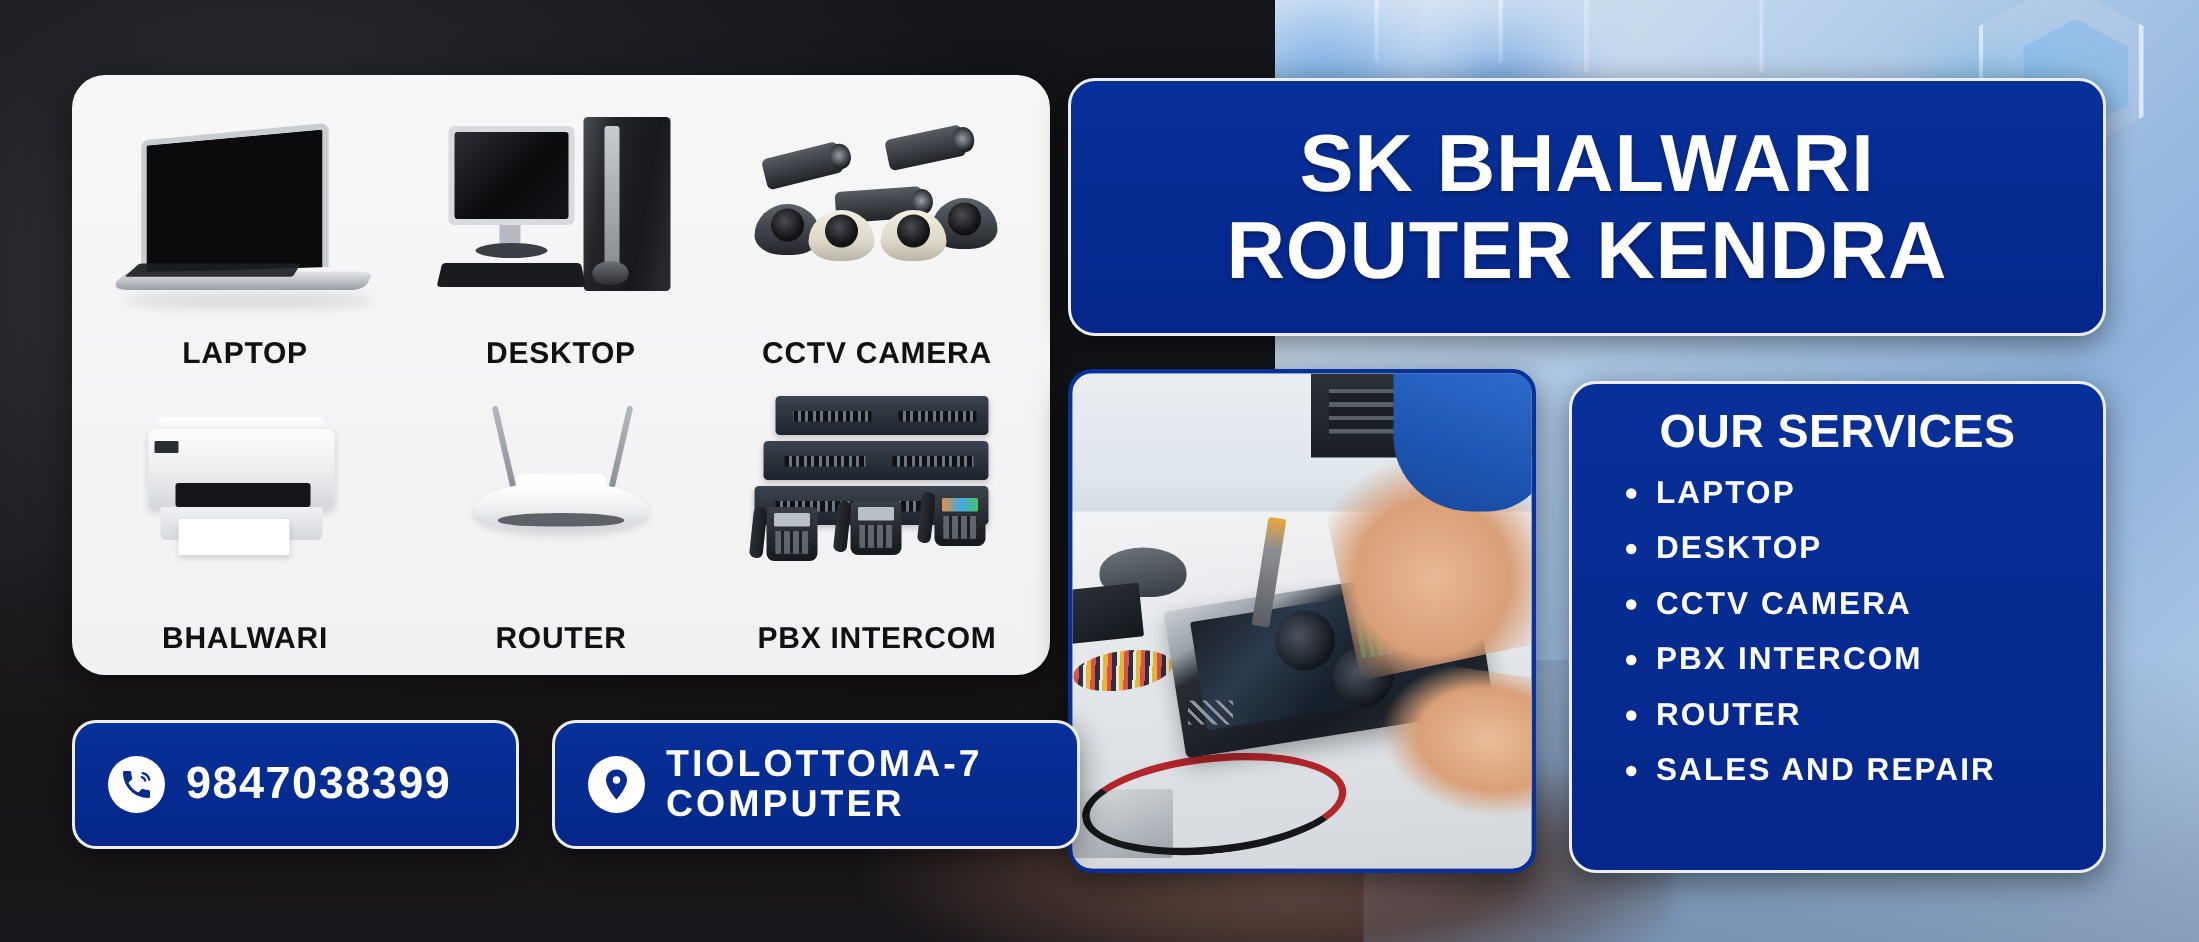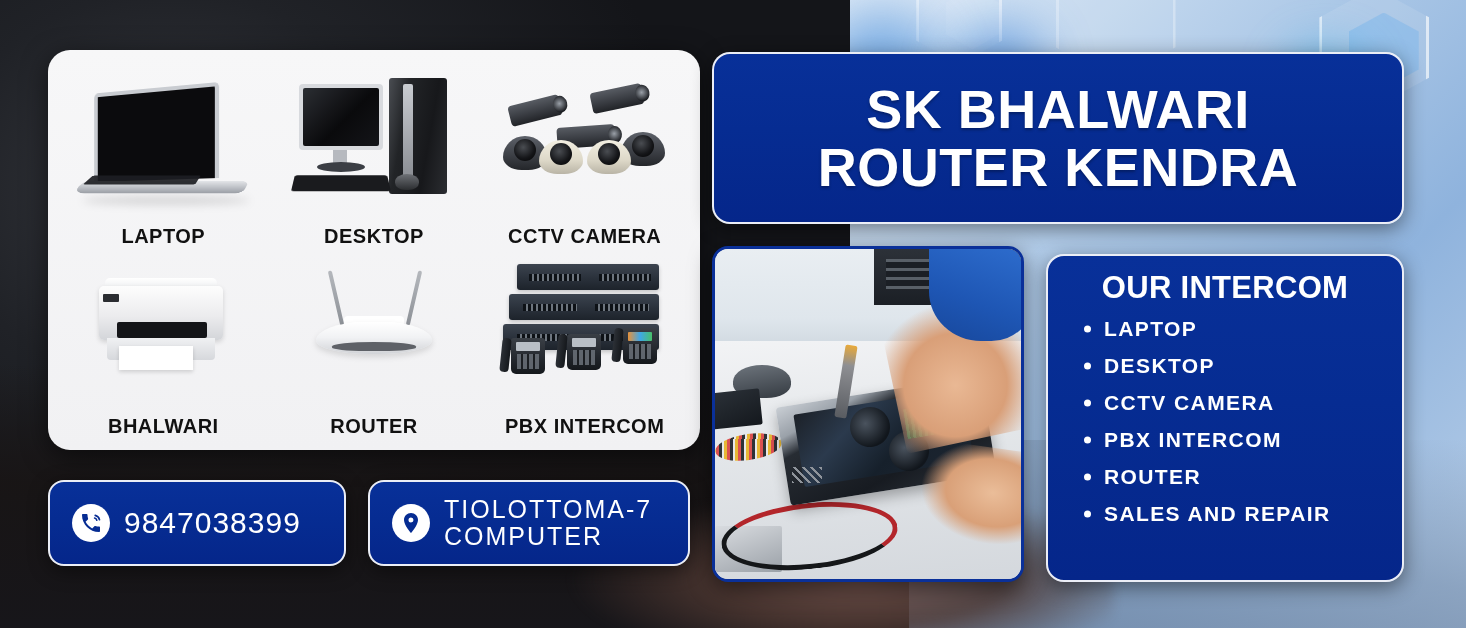--- a/index.html
+++ b/index.html
@@ -206,21 +206,21 @@
   .contact-chip {
     display:flex; align-items:center; gap:14px;
     padding:12px 22px; min-height:86px; border-radius:16px;
   }
   .chip-icon {
     width:38px; height:38px; border-radius:50%; background:#fff;
     display:flex; align-items:center; justify-content:center; flex:0 0 auto;
   }
   .chip-icon svg { width:24px; height:24px; fill:#062c92; }
   .chip-text {
-    color:#fff; font-weight:normal; font-size:30px; letter-spacing:1px; line-height:1.08;
+    color:#fff; font-weight:bold; font-size:30px; letter-spacing:1px; line-height:1.08;
   }
   .chip-text.addr { font-size:25px; letter-spacing:2px; }
 </style>
 </head>
 <body>
 
 <div class="bg">
   <div class="bg-right"></div>
   <div class="hexes">
     <div class="hex" style="left:62.5%;top:-5%;width:86px;height:96px;"></div>
@@ -373,21 +373,21 @@
   <div class="ph ph-fan2"></div>
   <div class="ph ph-pcb"></div>
   <div class="ph ph-screws"></div>
   <div class="ph ph-arm"></div>
   <div class="ph ph-sleeve"></div>
   <div class="ph ph-arm2"></div>
   <div class="ph ph-driver"></div>
 </div>
 
 <div class="panel-blue services-panel">
-  <div class="services-title">OUR INTERCOM</div>
+  <div class="services-title">OUR SERVICES</div>
   <ul class="services-list">
     <li>LAPTOP</li>
     <li>DESKTOP</li>
     <li>CCTV CAMERA</li>
     <li>PBX INTERCOM</li>
     <li>ROUTER</li>
     <li>SALES AND REPAIR</li>
   </ul>
 </div>
 
@@ -397,21 +397,21 @@
     <span class="chip-icon">
       <svg viewBox="0 0 24 24">
           <path d="M6.6 10.8c1.4 2.8 3.8 5.2 6.6 6.6l2.2-2.2c.3-.3.7-.4 1-.2 1.1.4 2.3.6 3.6.6.6 0 1 .4 1 1V20c0 .6-.4 1-1 1C10.6 21 3 13.4 3 4c0-.6.4-1 1-1h3.5c.6 0 1 .4 1 1 0 1.2.2 2.4.6 3.6.1.4 0 .7-.2 1l-2.3 2.2z"></path>
           <path d="M16.2 4.4c2.1.5 3.8 2.2 4.3 4.3" stroke="#062c92" stroke-width="1.6" fill="none" stroke-linecap="round"></path>
           <path d="M15.6 7.1c1 .3 1.9 1.1 2.2 2.2" stroke="#062c92" stroke-width="1.6" fill="none" stroke-linecap="round"></path>
         </svg>
     </span>
     <span class="chip-text">9847038399</span>
   </div>
 
-  <div class="panel-blue contact-chip" style="width:322px;">
+  <div class="panel-blue contact-chip" style="width:352px;">
     <span class="chip-icon">
       <svg viewBox="0 0 24 24">
           <path d="M12 2C8.1 2 5 5.1 5 9c0 5.2 7 13 7 13s7-7.8 7-13c0-3.9-3.1-7-7-7zm0 9.5A2.5 2.5 0 1 1 12 6.5a2.5 2.5 0 0 1 0 5z"></path>
         </svg>
     </span>
     <span class="chip-text addr">
       <span>TIOLOTTOMA-7</span><br>
       <span>COMPUTER</span>
     </span>
   </div>

